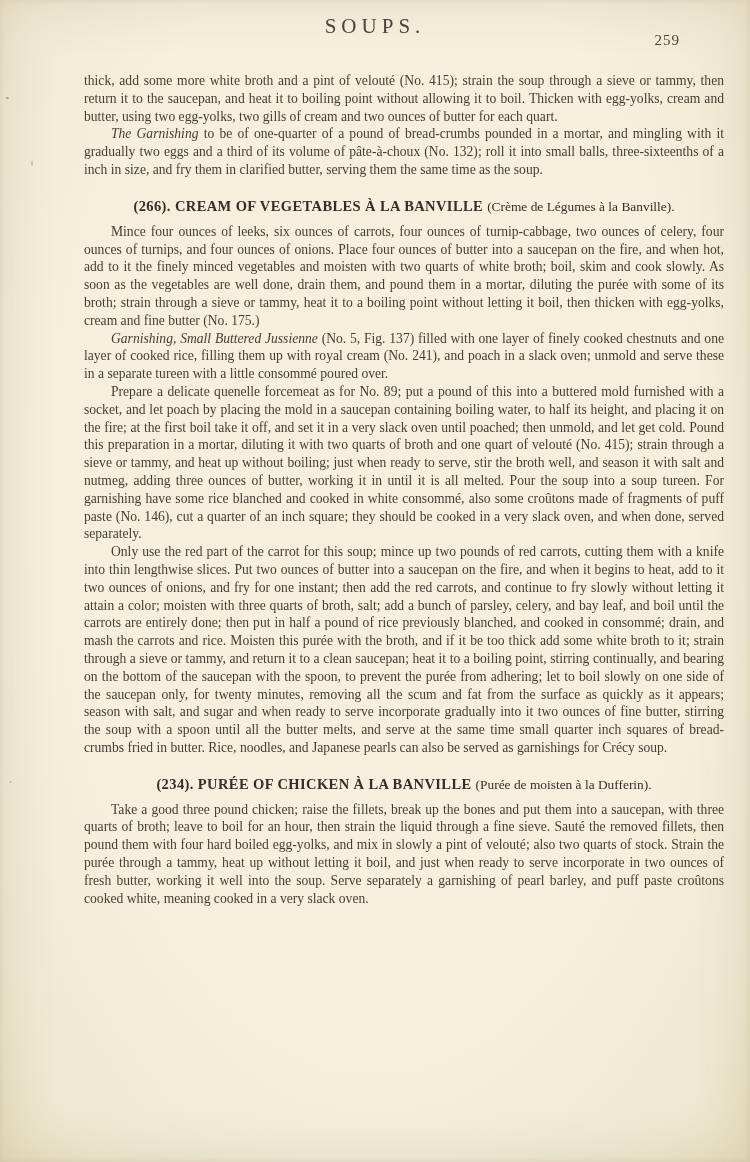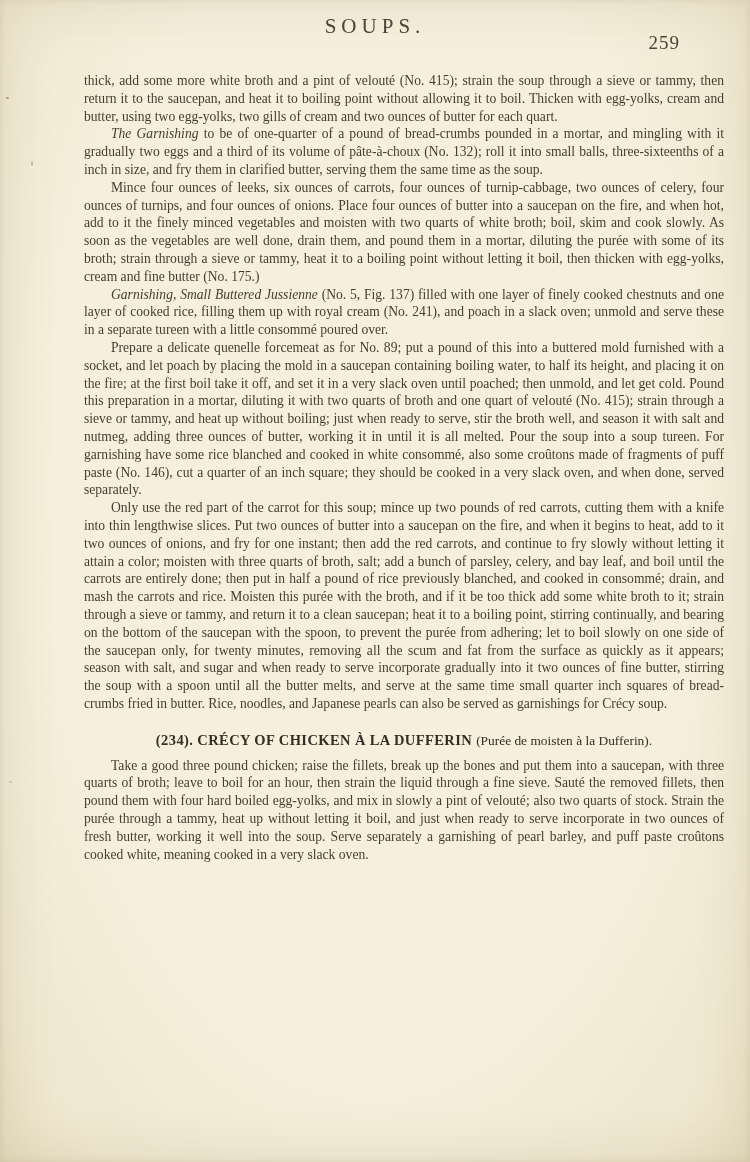--- a/index.html
+++ b/index.html
@@ -30,21 +30,21 @@
   }
   .page-title {
     text-align: center;
     font-size: 21px;
     letter-spacing: 5px;
     color: #4a443a;
   }
   .page-number {
     position: absolute;
     top: 32px; right: 70px;
-    font-size: 19px;
+    font-size: 15px;
     letter-spacing: 1px;
     color: #4a443a;
   }
   .content {
     position: relative;
     margin: 18px 53px 0 84px;
     width: 640px;
     text-align: justify;
     font-size: 13.6px;
     line-height: 17.8px;
@@ -82,24 +82,25 @@
     <div class="page-title">SOUPS.</div>
     <div class="page-number">259</div>
   </div>
 
   <div class="content">
 
     <p><span>thick, add some more white broth and a pint of velouté (No. 415); strain the soup through a sieve or tammy, then return it to the saucepan, and heat it to boiling point without allowing it to boil. Thicken with egg-yolks, cream and butter, using two egg-yolks, two gills of cream and two ounces of butter for each quart.</span></p>
 
     <p class="indent"><span class="lead-italic">The Garnishing</span><span> to be of one-quarter of a pound of bread-crumbs pounded in a mortar, and mingling with it gradually two eggs and a third of its volume of pâte-à-choux (No. 132); roll it into small balls, three-sixteenths of a inch in size, and fry them in clarified butter, serving them the same time as the soup.</span></p>
 
+    <h2 class="recipe-heading"><span>(266).</span> <span>CREAM OF VEGETABLES À LA BANVILLE</span> <span class="fr">(Crème de Légumes à la Banville).</span></h2>
     <p class="indent"><span>Mince four ounces of leeks, six ounces of carrots, four ounces of turnip-cabbage, two ounces of celery, four ounces of turnips, and four ounces of onions.  Place four ounces of butter into a saucepan on the fire, and when hot, add to it the finely minced vegetables and moisten with two quarts of white broth; boil, skim and cook slowly.  As soon as the vegetables are well done, drain them, and pound them in a mortar, diluting the purée with some of its broth; strain through a sieve or tammy, heat it to a boiling point without letting it boil, then thicken with egg-yolks, cream and fine butter (No. 175.)</span></p>
     <p class="indent"><span class="lead-italic">Garnishing, Small Buttered Jussienne</span><span> (No. 5, Fig. 137) filled with one layer of finely cooked chestnuts and one layer of cooked rice, filling them up with royal cream (No. 241), and poach in a slack oven; unmold and serve these in a separate tureen with a little consommé poured over.</span></p>
 
     <p class="indent"><span>Prepare a delicate quenelle forcemeat as for No. 89; put a pound of this into a buttered mold furnished with a socket, and let poach by placing the mold in a saucepan containing boiling water, to half its height, and placing it on the fire; at the first boil take it off, and set it in a very slack oven until poached; then unmold, and let get cold.  Pound this preparation in a mortar, diluting it with two quarts of broth and one quart of velouté (No. 415); strain through a sieve or tammy, and heat up without boiling; just when ready to serve, stir the broth well, and season it with salt and nutmeg, adding three ounces of butter, working it in until it is all melted.  Pour the soup into a soup tureen.  For garnishing have some rice blanched and cooked in white consommé, also some croûtons made of fragments of puff paste (No. 146), cut a quarter of an inch square; they should be cooked in a very slack oven, and when done, served separately.</span></p>
 
     <p class="indent"><span>Only use the red part of the carrot for this soup; mince up two pounds of red carrots, cutting them with a knife into thin lengthwise slices.  Put two ounces of butter into a saucepan on the fire, and when it begins to heat, add to it two ounces of onions, and fry for one instant; then add the red carrots, and continue to fry slowly without letting it attain a color; moisten with three quarts of broth, salt; add a bunch of parsley, celery, and bay leaf, and boil until the carrots are entirely done; then put in half a pound of rice previously blanched, and cooked in consommé; drain, and mash the carrots and rice.  Moisten this purée with the broth, and if it be too thick add some white broth to it; strain through a sieve or tammy, and return it to a clean saucepan; heat it to a boiling point, stirring continually, and bearing on the bottom of the saucepan with the spoon, to prevent the purée from adhering; let to boil slowly on one side of the saucepan only, for twenty minutes, removing all the scum and fat from the surface as quickly as it appears; season with salt, and sugar and when ready to serve incorporate gradually into it two ounces of fine butter, stirring the soup with a spoon until all the butter melts, and serve at the same time small quarter inch squares of bread-crumbs fried in butter.  Rice, noodles, and Japanese pearls can also be served as garnishings for Crécy soup.</span></p>
 
-    <h2 class="recipe-heading"><span>(234).</span> <span>CRÉCY OF CHICKEN À LA DUFFERIN</span> <span class="fr">(Purée de moisten à la Dufferin).</span></h2>
+    <h2 class="recipe-heading"><span>(234).</span> <span>PURÉE OF CHICKEN À LA BANVILLE</span> <span class="fr">(Purée de moisten à la Dufferin).</span></h2>
     <p class="indent"><span>Take a good three pound chicken; raise the fillets, break up the bones and put them into a saucepan, with three quarts of broth; leave to boil for an hour, then strain the liquid through a fine sieve.  Sauté the removed fillets, then pound them with four hard boiled egg-yolks, and mix in slowly a pint of velouté; also two quarts of stock.  Strain the purée through a tammy, heat up without letting it boil, and just when ready to serve incorporate in two ounces of fresh butter, working it well into the soup.  Serve separately a garnishing of pearl barley, and puff paste croûtons cooked white, meaning cooked in a very slack oven.</span></p>
 
   </div>
 </div>
 
 </body></html>

